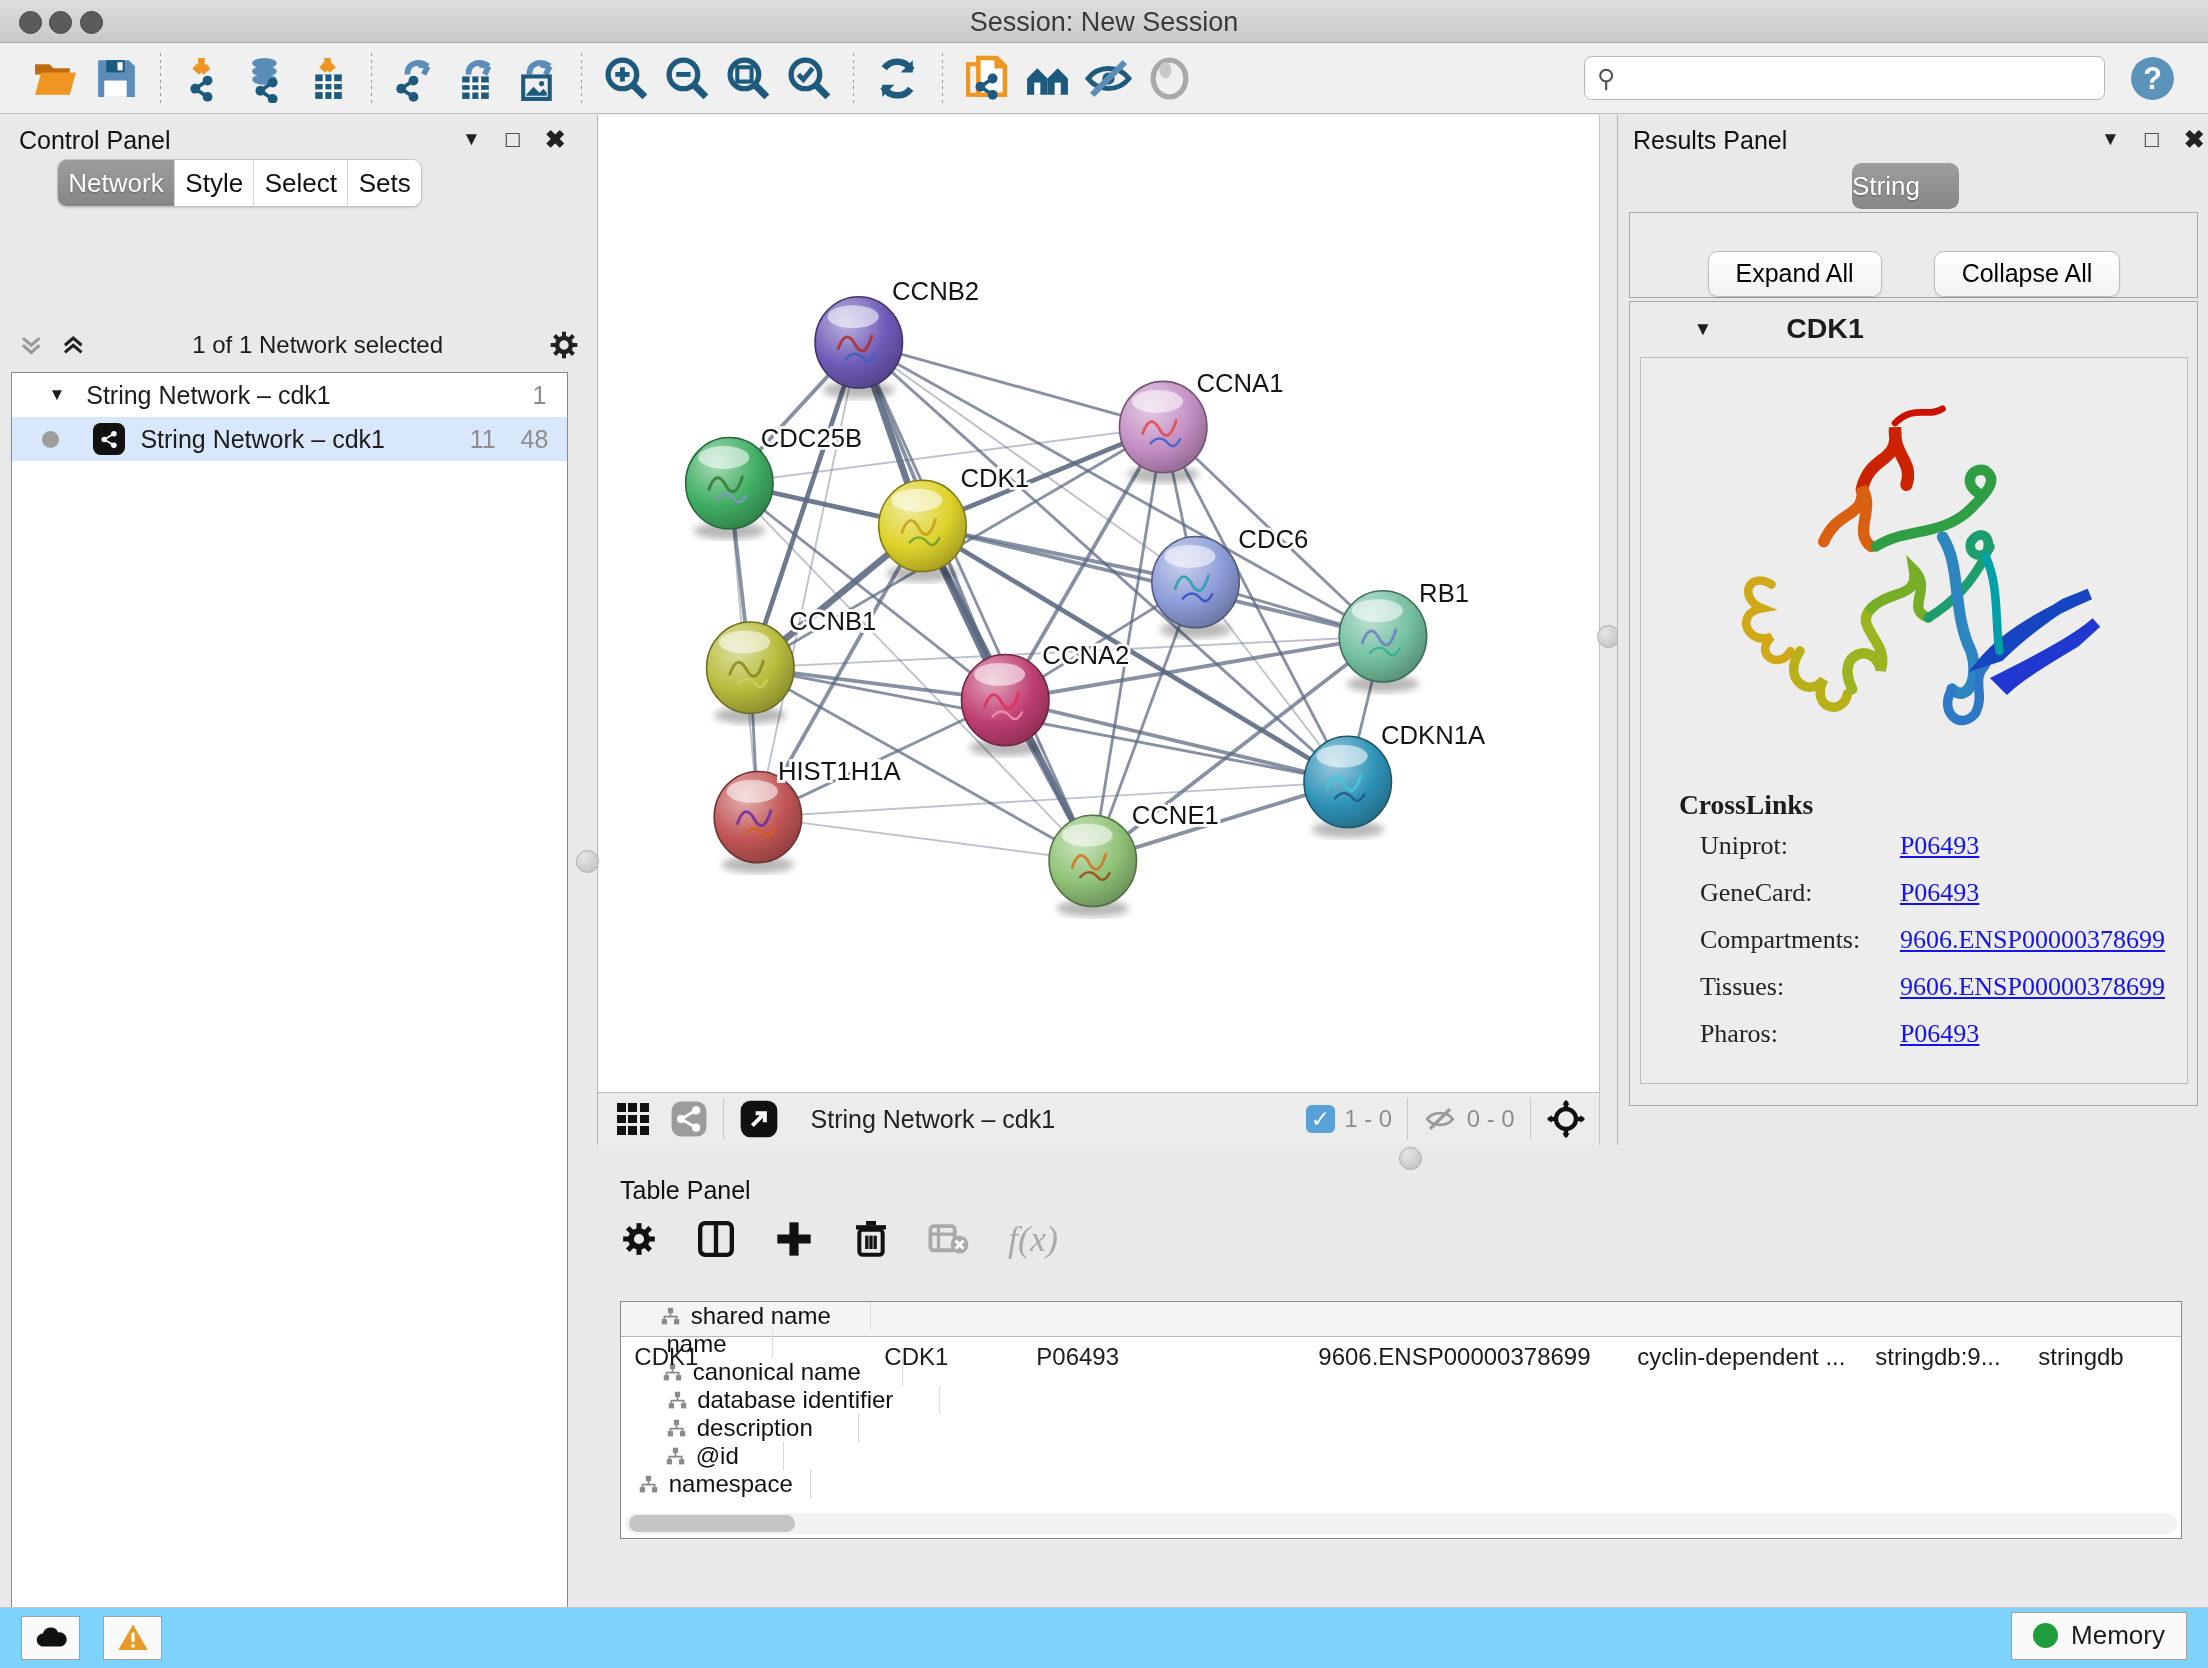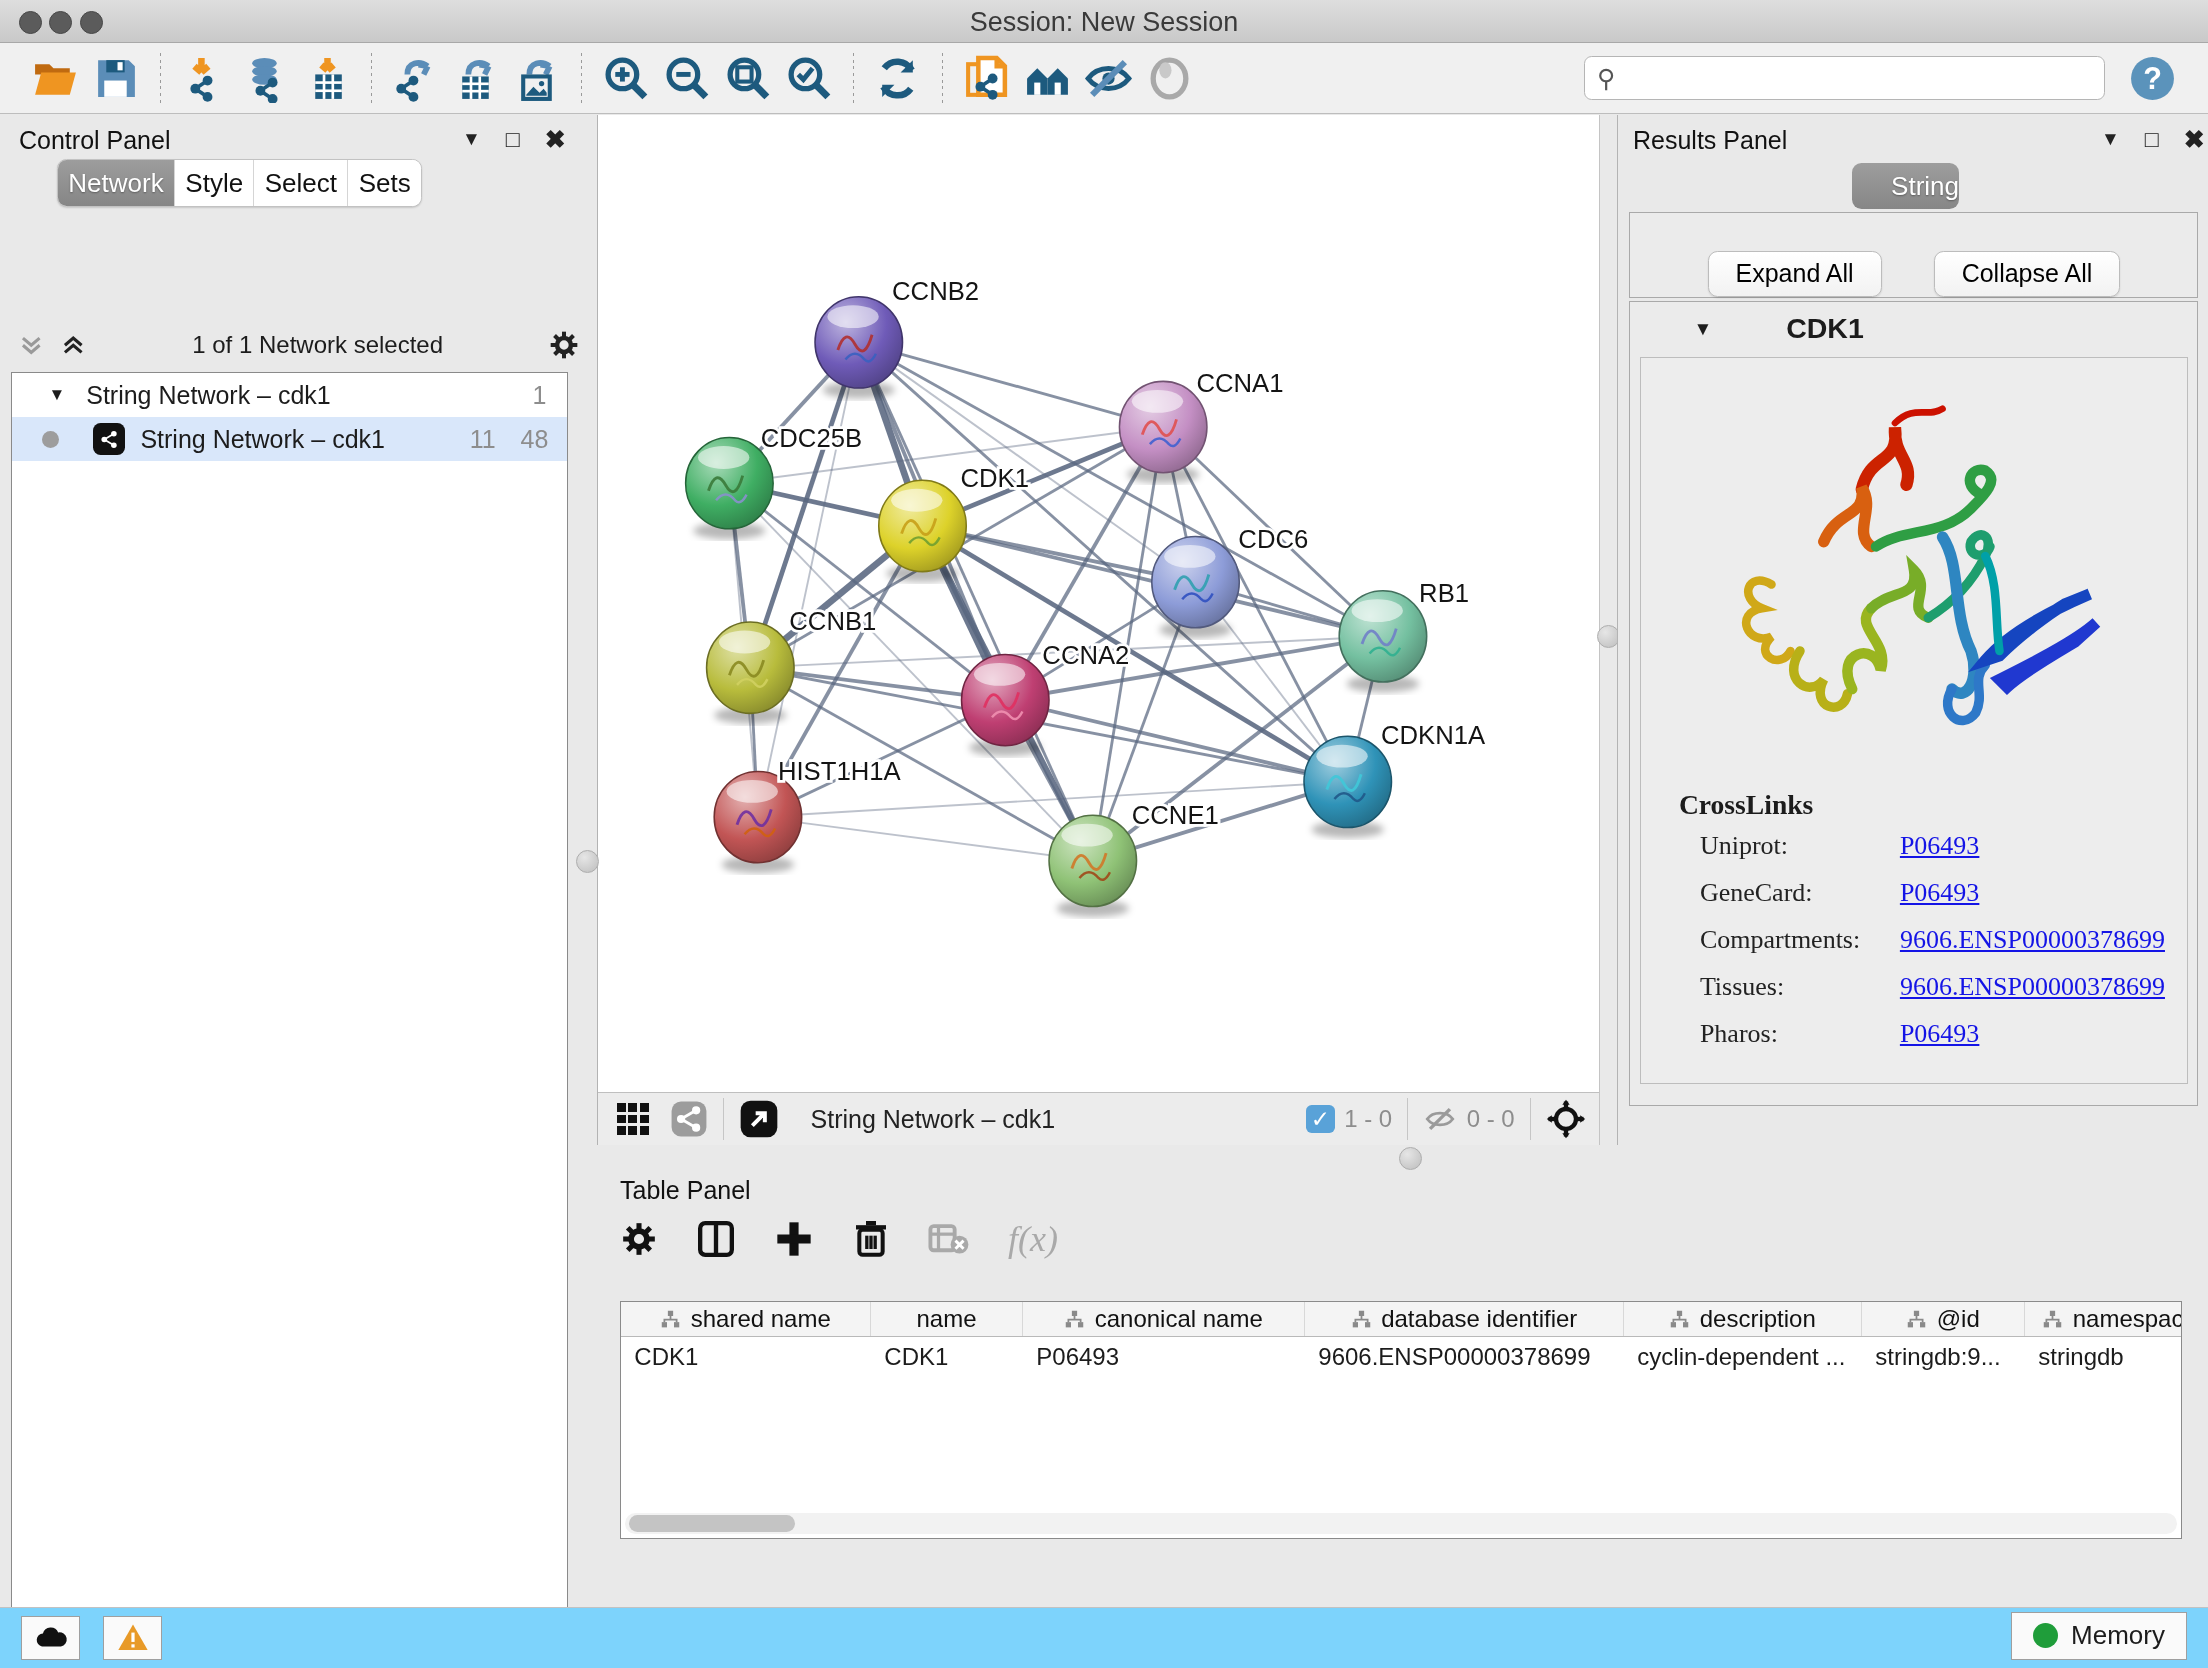--- a/index.html
+++ b/index.html
@@ -59,21 +59,21 @@
   .btn{background:linear-gradient(#ffffff,#f2f2f2);border:1px solid #bcbcbc;border-radius:9.5px;
     font-size:25px;padding:7.6px 27px;box-shadow:0 1px 1.9px rgba(0,0,0,.12);}
   .serif{font-family:"Liberation Serif",serif;}
   .xlink{color:#1414e6;text-decoration:underline;font-size:26px;}
   .xlabel{font-size:26px;color:#222;}
   
   #table-panel{left:597px;top:1172px;width:1611px;height:436px;background:#e9e9e9;}
   #tp-toolbar{position:absolute;left:23px;top:46px;display:flex;align-items:center;gap:38px;}
   #node-table{position:absolute;left:23px;top:129px;width:1562px;height:238px;background:#fff;
     border:1.9px solid #8a8a8a;box-sizing:border-box;overflow:hidden;}
-  .th-row{display:flex;height:34px;background:#f4f4f4;border-bottom:1px solid #b9b9b9;}
+  .th-row{display:flex;height:34px;background:#f4f4f4;border-bottom:1px solid #b9b9b9;flex-direction:column;}
   .th{display:flex;align-items:center;justify-content:center;gap:9.5px;font-size:24px;color:#111;
       border-right:1px solid #d8d8d8;box-sizing:border-box;flex:0 0 auto;overflow:hidden;white-space:nowrap;}
   .td-row{display:flex;height:40px;}
   .td{font-size:24px;display:flex;align-items:center;padding-left:13.3px;box-sizing:border-box;flex:0 0 auto;
       overflow:hidden;white-space:nowrap;}
   #h-scroll{position:absolute;left:3.8px;right:3.8px;bottom:3.8px;height:21px;background:#f2f2f2;border-radius:10.5px;}
   #h-thumb{position:absolute;left:3.8px;top:1.9px;width:166px;height:17px;background:#c4c4c4;border-radius:8.6px;}
   #table-tabs{position:absolute;left:525px;top:382px;}
   
   #status-bar{left:0;top:1607px;width:2208px;height:61px;background:#7dd3fc;border-top:1px solid #c2c2c2;}
@@ -570,21 +570,21 @@
   <div class="split-dot" style="position:absolute;left:802px;top:1.9px"></div>
 </div>
 
 <div id="results-panel" class="abs">
   <div class="abs phead" style="left:15px;top:11.4px">Results Panel</div>
   <div class="pctl" style="left:483px;top:9.5px">
     <span class="dd">▼</span>
     <span class="sq">□</span>
     <span class="xx">✖</span>
   </div>
-  <div class="abs" style="left:234px;top:48px;width:107px;padding:7.6px 0;text-align:right;font-size:26px;color:#fff;
+  <div class="abs" style="left:234px;top:48px;width:107px;padding:7.6px 0;text-align:left;font-size:26px;color:#fff;
        background:linear-gradient(#9d9d9d,#868686);border-radius:9.5px;text-shadow:0 1px 1.9px rgba(0,0,0,.35)">String</div>
   <div class="rbox" style="top:97px;height:86px;display:flex;align-items:flex-end;justify-content:center;gap:52px">
     <button class="btn">Expand All</button>
     <button class="btn">Collapse All</button>
   </div>
   <div class="rbox" style="top:186px;height:805px">
     <div style="display:flex;align-items:center;height:53px">
       <span style="margin-left:63px;font-size:19px">▼</span>
       <span style="margin-left:74px;font-size:28.5px;font-weight:bold">CDK1</span>
     </div>

